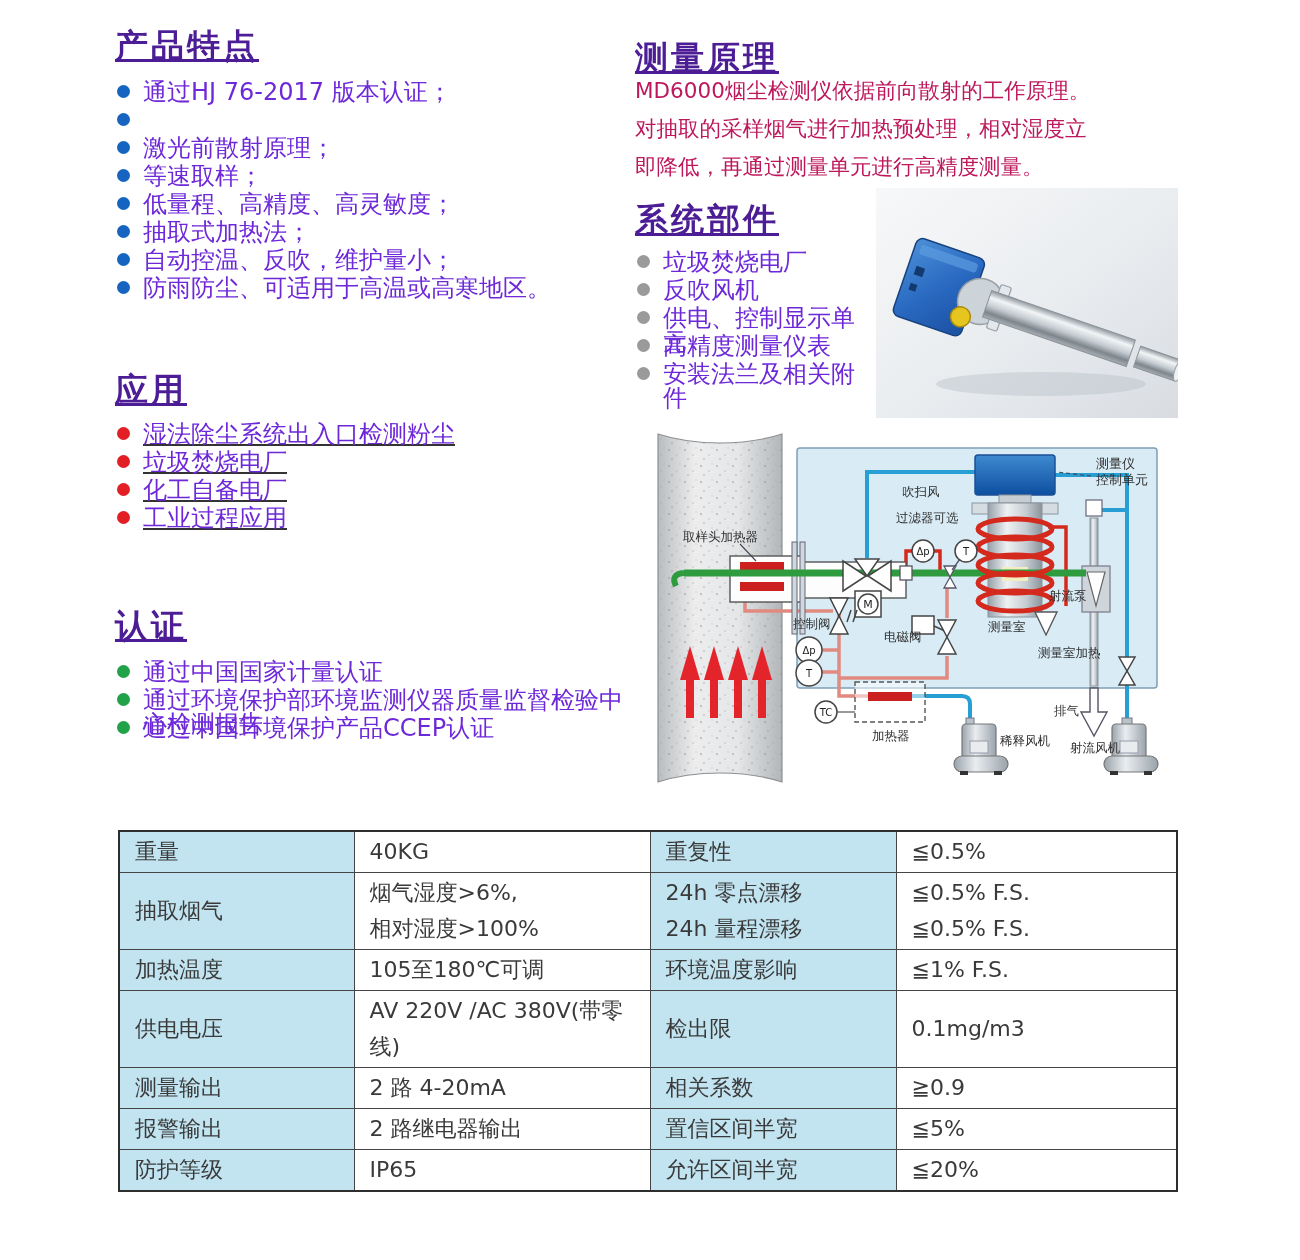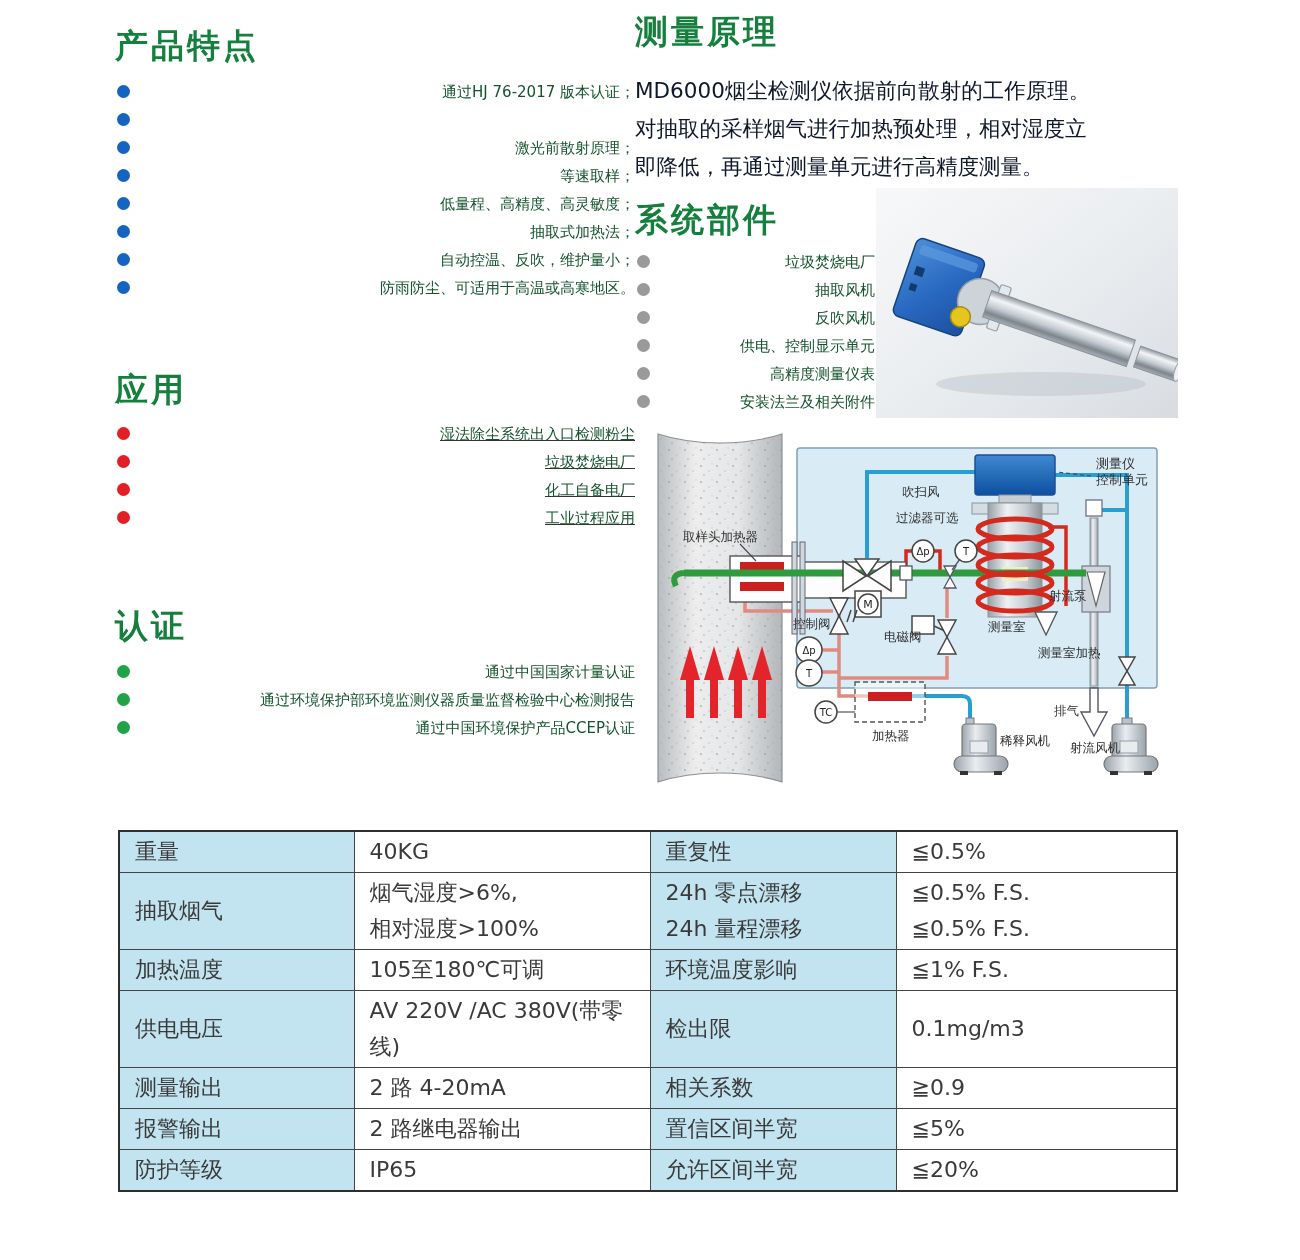--- a/index.html
+++ b/index.html
@@ -3,37 +3,37 @@
 <meta charset="utf-8">
 <style>
   html,body{margin:0;padding:0;}
   body{
     width:1300px;height:1260px;background:#ffffff;position:relative;
     font-family:"DejaVu Sans","Liberation Sans",sans-serif;color:#333;
     overflow:hidden;
   }
   .abs{position:absolute;}
   .sec-title{
-    font-size:33px;font-weight:bold;color:#15803d;letter-spacing:3px;line-height:40px;
+    font-size:33px;font-weight:bold;color:#4c1d95;letter-spacing:3px;line-height:40px;text-decoration:underline;
   }
   .blist{list-style:none;margin:0;padding:0;}
   .blist li{
     display:flex;align-items:flex-start;height:28px;
-    font-size:15px;line-height:24px;color:#14532d;font-weight:500;justify-content:space-between;
+    font-size:24px;line-height:24px;color:#6d28d9;font-weight:500;
   }
   .blist li .dot{
     flex:none;width:13px;height:13px;border-radius:50%;margin:5px 13px 0 2px;
   }
   .dot-blue{background:#1565c0;}
   .dot-red{background:#e31f26;}
   .dot-green{background:#21a249;}
   .dot-gray{background:#9a9a9a;}
   .bold-item{font-weight:700;color:#1d1d1d;}
   .principle-text{
-    font-size:21.5px;line-height:38px;color:#0f172a;white-space:pre-line;font-weight:500;
+    font-size:21.5px;line-height:38px;color:#be185d;white-space:pre-line;font-weight:500;
   }
   
   table.spec{
     border-collapse:collapse;table-layout:fixed;width:1058px;
     border:2.5px solid #2e2e2e;
     font-size:22px;color:#3a3a3a;
   }
   table.spec td{
     border:1.6px solid #454545;
     padding:2px 8px 2px 15px;
@@ -115,34 +115,30 @@
   <li>
       <span class="dot dot-green"></span>
       <span>通过环境保护部环境监测仪器质量监督检验中心检测报告</span>
     </li>
   <li>
       <span class="dot dot-green"></span>
       <span>通过中国环境保护产品CCEP认证</span>
     </li>
 </ul>
 
-<div class="abs sec-title" style="left:635px;top:12px;">测量原理</div>
+<div class="abs sec-title" style="left:635px;top:38px;">测量原理</div>
 <div class="abs principle-text" style="left:635px;top:72px;width:460px;">MD6000烟尘检测仪依据前向散射的工作原理。
 对抽取的采样烟气进行加热预处理，相对湿度立
 即降低，再通过测量单元进行高精度测量。</div>
 
 <div class="abs sec-title" style="left:635px;top:200px;">系统部件</div>
 <ul class="abs blist" style="left:635px;top:250px;width:240px;">
   <li>
       <span class="dot dot-gray"></span>
       <span>垃圾焚烧电厂</span>
-    </li>
-  <li>
-      <span class="dot dot-gray"></span>
-      <span>抽取风机</span>
     </li>
   <li>
       <span class="dot dot-gray"></span>
       <span>反吹风机</span>
     </li>
   <li>
       <span class="dot dot-gray"></span>
       <span>供电、控制显示单元</span>
     </li>
   <li>

